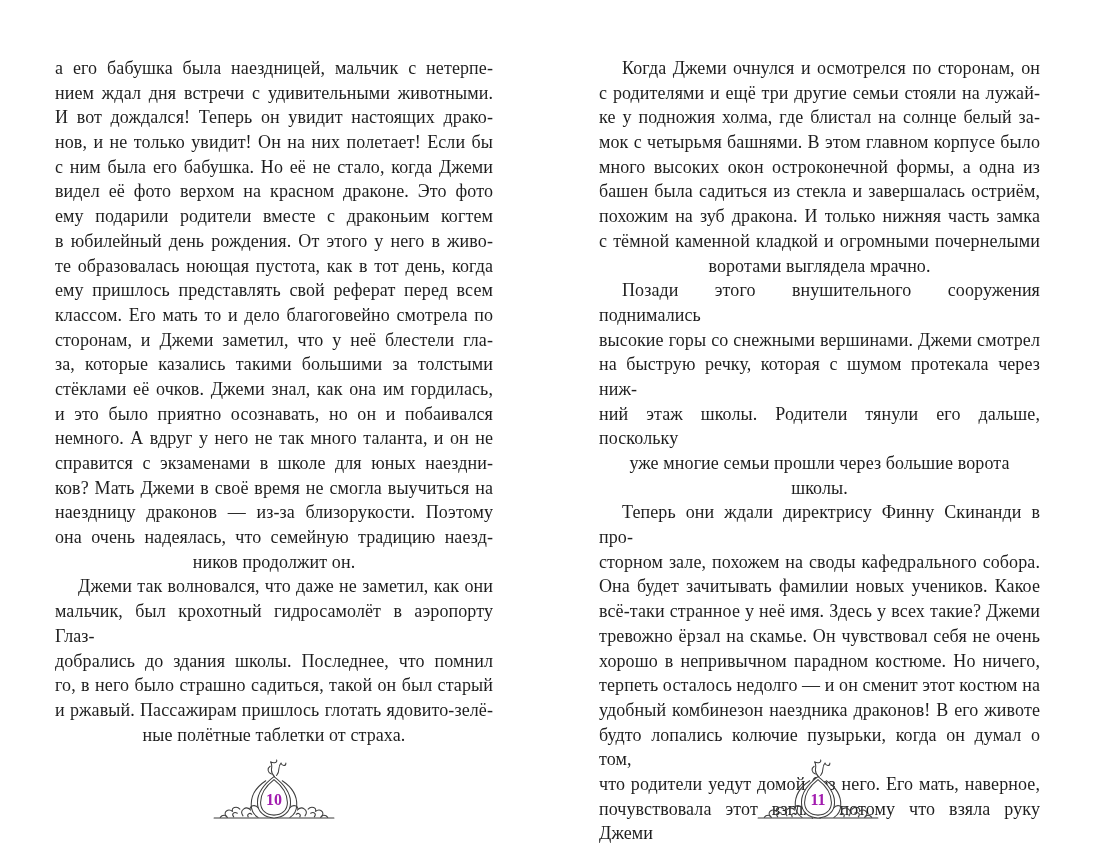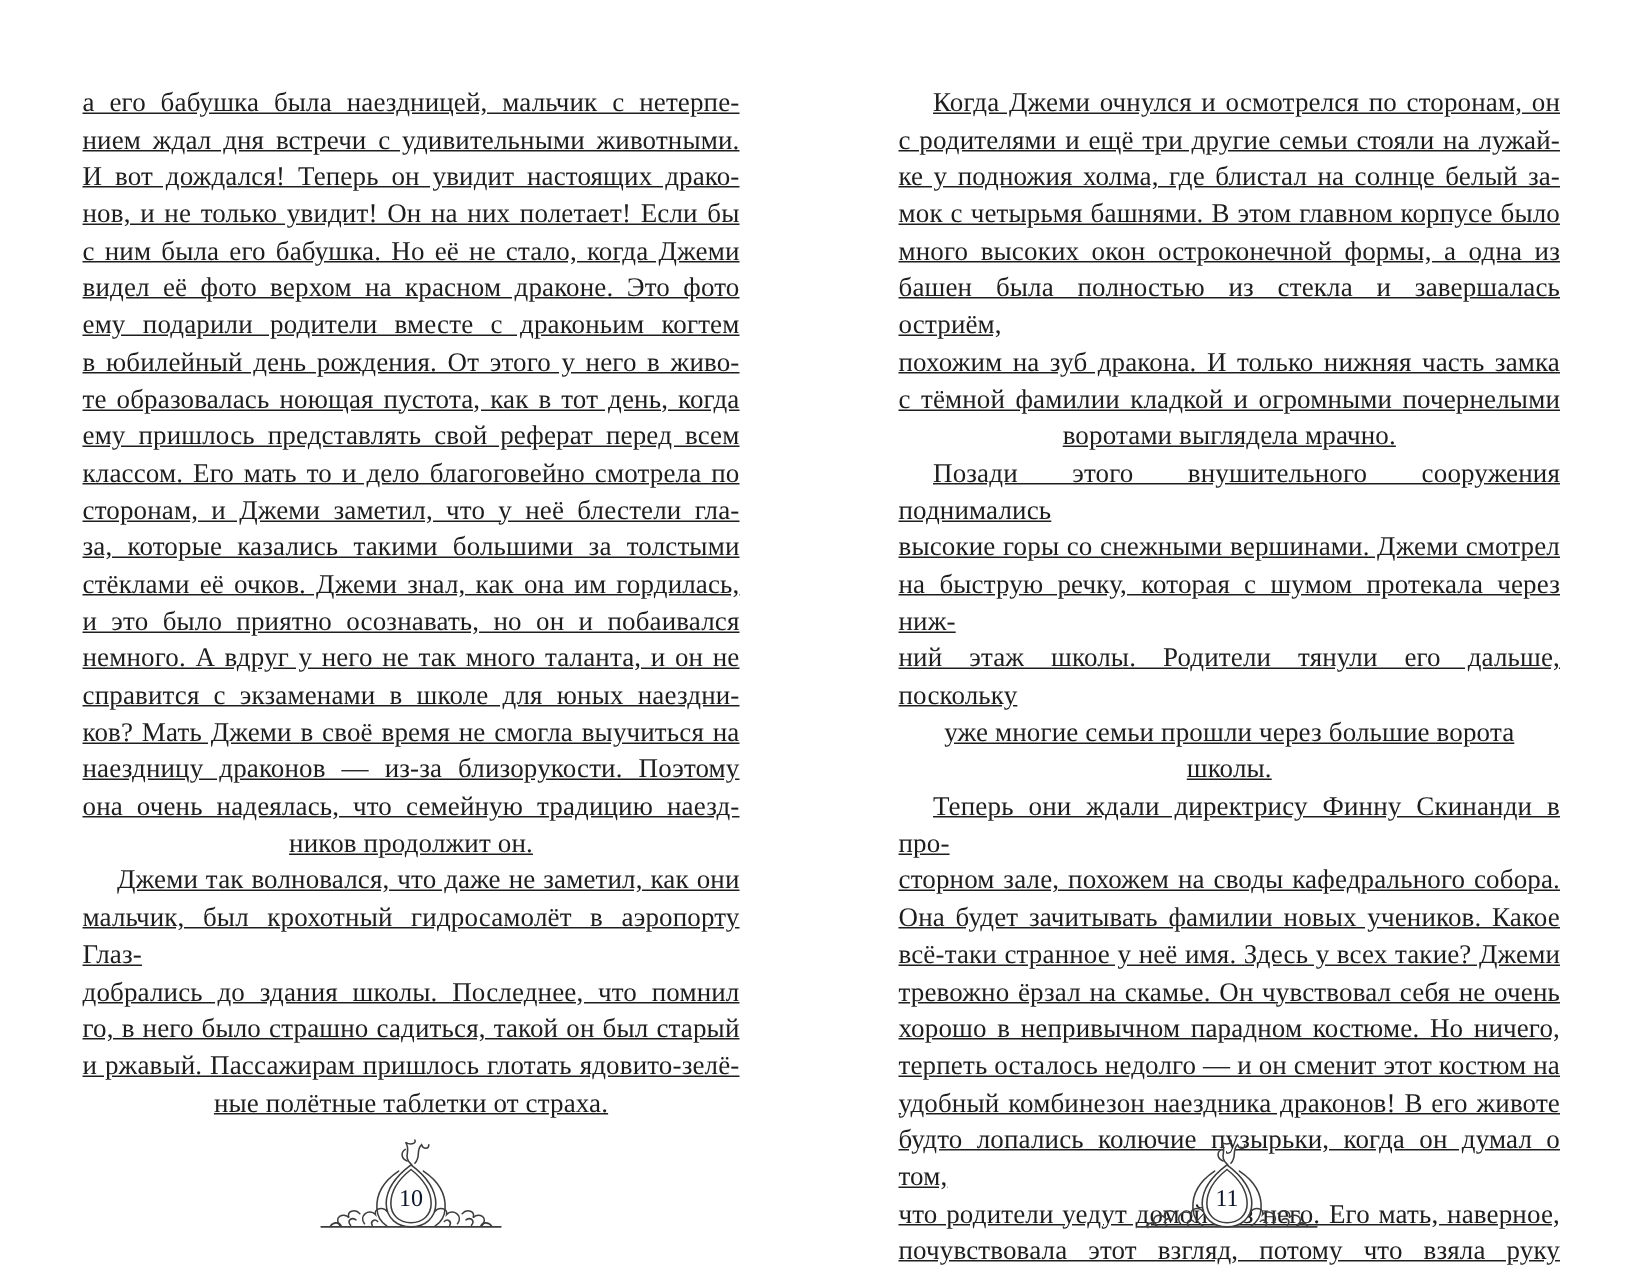--- a/index.html
+++ b/index.html
@@ -23,21 +23,21 @@
     position: absolute;
     top: 56px;
     font-size: 18px;
     line-height: 24.68px;
     color: #1e1e1e;
     letter-spacing: 0.1px;
   }
   #page-text-left  { left: 55px;  width: 438px; }
   #page-text-right { left: 599px; width: 441px; }
 
-  .paragraph { margin: 0; padding: 0; text-decoration: underline; }
+  .paragraph { margin: 0; padding: 0; }
   .line {
     text-align: justify;
     text-align-last: justify;
     white-space: normal;
   }
   .line.last {
     text-align: center;
     text-align-last: auto;
   }
   .line.indent { text-indent: 23px; }
@@ -51,23 +51,23 @@
   #ornament-left  { left: 212px; }
   #ornament-right { left: 756px; }
   .ornament svg { display: block; }
   .page-num {
     position: absolute;
     left: 0;
     right: 0;
     top: 33px;
     text-align: center;
     font-family: "Liberation Serif", serif;
-    font-weight: normal;
+    font-weight: bold;
     font-size: 16px;
-    color: #0f172a;
+    color: #a21caf;
     line-height: 1;
   }
 </style>
 </head>
 <body>
 
 <div class="spread">
 
   <div class="page-text" id="page-text-left">
       <div class="paragraph">
@@ -103,23 +103,23 @@
       </div>
     </div>
 
   <div class="page-text" id="page-text-right">
       <div class="paragraph">
         <div class="line indent">Когда Джеми очнулся и осмотрелся по сторонам, он</div>
         <div class="line">с родителями и ещё три другие семьи стояли на лужай-</div>
         <div class="line">ке у подножия холма, где блистал на солнце белый за-</div>
         <div class="line">мок с четырьмя башнями. В этом главном корпусе было</div>
         <div class="line">много высоких окон остроконечной формы, а одна из</div>
-        <div class="line">башен была полностью из стекла и завершалась остриём,</div>
+        <div class="line">башен была садиться из стекла и завершалась остриём,</div>
         <div class="line">похожим на зуб дракона. И только нижняя часть замка</div>
-        <div class="line">с тёмной фамилии кладкой и огромными почернелыми</div>
+        <div class="line">с тёмной каменной кладкой и огромными почернелыми</div>
         <div class="line last">воротами выглядела мрачно.</div>
       </div>
       <div class="paragraph">
         <div class="line indent">Позади этого внушительного сооружения поднимались</div>
         <div class="line">высокие горы со снежными вершинами. Джеми смотрел</div>
         <div class="line">на быструю речку, которая с шумом протекала через ниж-</div>
         <div class="line">ний этаж школы. Родители тянули его дальше, поскольку</div>
         <div class="line last">уже многие семьи прошли через большие ворота школы.</div>
       </div>
       <div class="paragraph">

